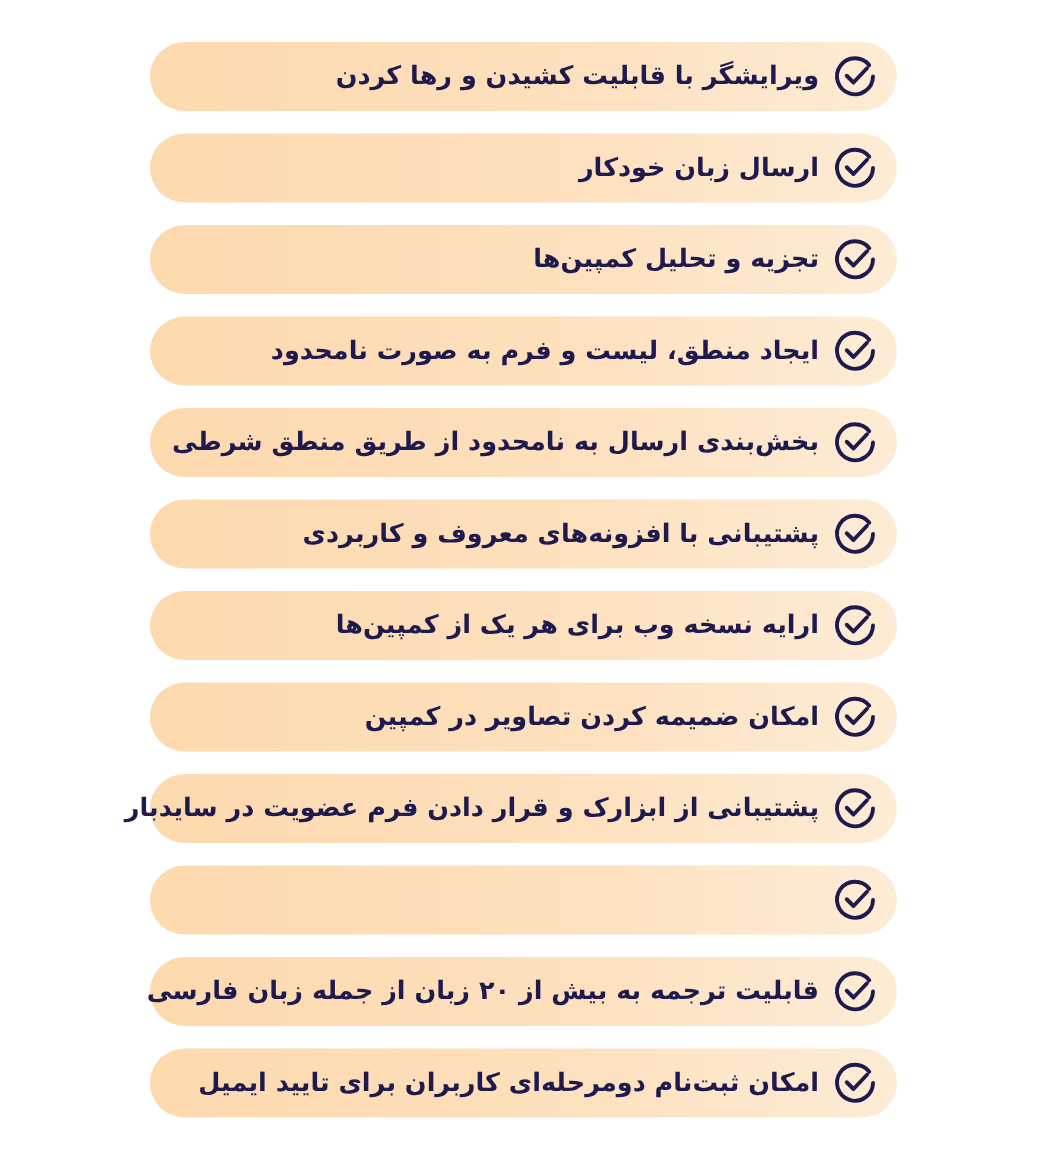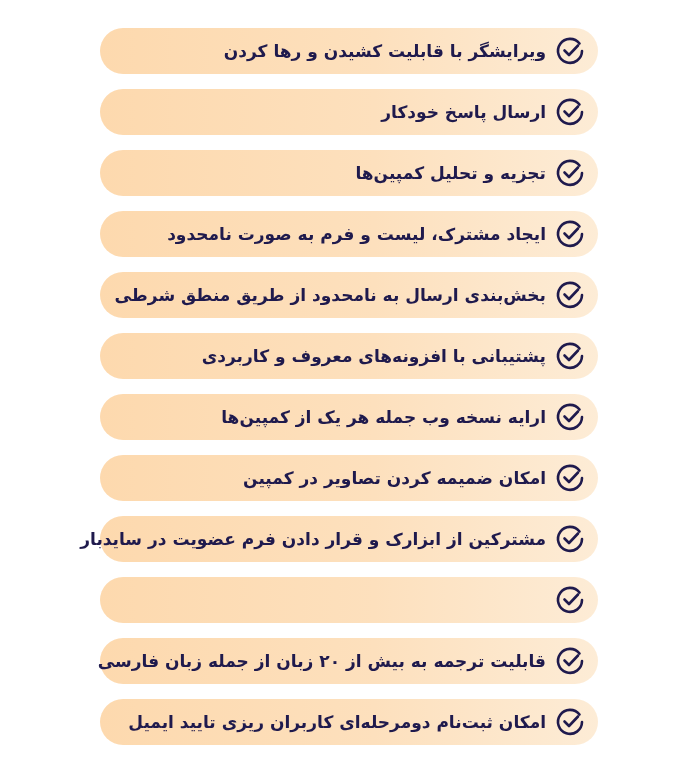--- a/index.html
+++ b/index.html
@@ -58,21 +58,21 @@
   </div>
 
   <div class="item">
     <div class="item-row">
       <span class="icon">
         <svg width="30" height="30" viewBox="0 0 30 30">
           <path d="M24.5 7.5 A12 12 0 1 0 27 15" fill="none" stroke="#1f1a4d" stroke-width="2.6" stroke-linecap="round"></path>
           <path d="M9.5 14.5 L14 19 L23 9.5" fill="none" stroke="#1f1a4d" stroke-width="2.6" stroke-linecap="round" stroke-linejoin="round"></path>
         </svg>
       </span>
-      <span class="label">ارسال پاسخ خودکار</span>
+      <span class="label">ارسال زبان خودکار</span>
     </div>
   </div>
 
   <div class="item">
     <div class="item-row">
       <span class="icon">
         <svg width="30" height="30" viewBox="0 0 30 30">
           <path d="M24.5 7.5 A12 12 0 1 0 27 15" fill="none" stroke="#1f1a4d" stroke-width="2.6" stroke-linecap="round"></path>
           <path d="M9.5 14.5 L14 19 L23 9.5" fill="none" stroke="#1f1a4d" stroke-width="2.6" stroke-linecap="round" stroke-linejoin="round"></path>
         </svg>
@@ -82,21 +82,21 @@
   </div>
 
   <div class="item">
     <div class="item-row">
       <span class="icon">
         <svg width="30" height="30" viewBox="0 0 30 30">
           <path d="M24.5 7.5 A12 12 0 1 0 27 15" fill="none" stroke="#1f1a4d" stroke-width="2.6" stroke-linecap="round"></path>
           <path d="M9.5 14.5 L14 19 L23 9.5" fill="none" stroke="#1f1a4d" stroke-width="2.6" stroke-linecap="round" stroke-linejoin="round"></path>
         </svg>
       </span>
-      <span class="label">ایجاد مشترک، لیست و فرم به صورت نامحدود</span>
+      <span class="label">ایجاد منطق، لیست و فرم به صورت نامحدود</span>
     </div>
   </div>
 
   <div class="item">
     <div class="item-row">
       <span class="icon">
         <svg width="30" height="30" viewBox="0 0 30 30">
           <path d="M24.5 7.5 A12 12 0 1 0 27 15" fill="none" stroke="#1f1a4d" stroke-width="2.6" stroke-linecap="round"></path>
           <path d="M9.5 14.5 L14 19 L23 9.5" fill="none" stroke="#1f1a4d" stroke-width="2.6" stroke-linecap="round" stroke-linejoin="round"></path>
         </svg>
@@ -118,21 +118,21 @@
   </div>
 
   <div class="item">
     <div class="item-row">
       <span class="icon">
         <svg width="30" height="30" viewBox="0 0 30 30">
           <path d="M24.5 7.5 A12 12 0 1 0 27 15" fill="none" stroke="#1f1a4d" stroke-width="2.6" stroke-linecap="round"></path>
           <path d="M9.5 14.5 L14 19 L23 9.5" fill="none" stroke="#1f1a4d" stroke-width="2.6" stroke-linecap="round" stroke-linejoin="round"></path>
         </svg>
       </span>
-      <span class="label">ارایه نسخه وب جمله هر یک از کمپین‌ها</span>
+      <span class="label">ارایه نسخه وب برای هر یک از کمپین‌ها</span>
     </div>
   </div>
 
   <div class="item">
     <div class="item-row">
       <span class="icon">
         <svg width="30" height="30" viewBox="0 0 30 30">
           <path d="M24.5 7.5 A12 12 0 1 0 27 15" fill="none" stroke="#1f1a4d" stroke-width="2.6" stroke-linecap="round"></path>
           <path d="M9.5 14.5 L14 19 L23 9.5" fill="none" stroke="#1f1a4d" stroke-width="2.6" stroke-linecap="round" stroke-linejoin="round"></path>
         </svg>
@@ -142,21 +142,21 @@
   </div>
 
   <div class="item">
     <div class="item-row">
       <span class="icon">
         <svg width="30" height="30" viewBox="0 0 30 30">
           <path d="M24.5 7.5 A12 12 0 1 0 27 15" fill="none" stroke="#1f1a4d" stroke-width="2.6" stroke-linecap="round"></path>
           <path d="M9.5 14.5 L14 19 L23 9.5" fill="none" stroke="#1f1a4d" stroke-width="2.6" stroke-linecap="round" stroke-linejoin="round"></path>
         </svg>
       </span>
-      <span class="label">مشترکین از ابزارک و قرار دادن فرم عضویت در سایدبار</span>
+      <span class="label">پشتیبانی از ابزارک و قرار دادن فرم عضویت در سایدبار</span>
     </div>
   </div>
 
   <div class="item">
     <div class="item-row">
       <span class="icon">
         <svg width="30" height="30" viewBox="0 0 30 30">
           <path d="M24.5 7.5 A12 12 0 1 0 27 15" fill="none" stroke="#1f1a4d" stroke-width="2.6" stroke-linecap="round"></path>
           <path d="M9.5 14.5 L14 19 L23 9.5" fill="none" stroke="#1f1a4d" stroke-width="2.6" stroke-linecap="round" stroke-linejoin="round"></path>
         </svg>
@@ -177,16 +177,16 @@
   </div>
 
   <div class="item">
     <div class="item-row">
       <span class="icon">
         <svg width="30" height="30" viewBox="0 0 30 30">
           <path d="M24.5 7.5 A12 12 0 1 0 27 15" fill="none" stroke="#1f1a4d" stroke-width="2.6" stroke-linecap="round"></path>
           <path d="M9.5 14.5 L14 19 L23 9.5" fill="none" stroke="#1f1a4d" stroke-width="2.6" stroke-linecap="round" stroke-linejoin="round"></path>
         </svg>
       </span>
-      <span class="label">امکان ثبت‌نام دومرحله‌ای کاربران ریزی تایید ایمیل</span>
+      <span class="label">امکان ثبت‌نام دومرحله‌ای کاربران برای تایید ایمیل</span>
     </div>
   </div>
 </div>
 
 </body></html>

